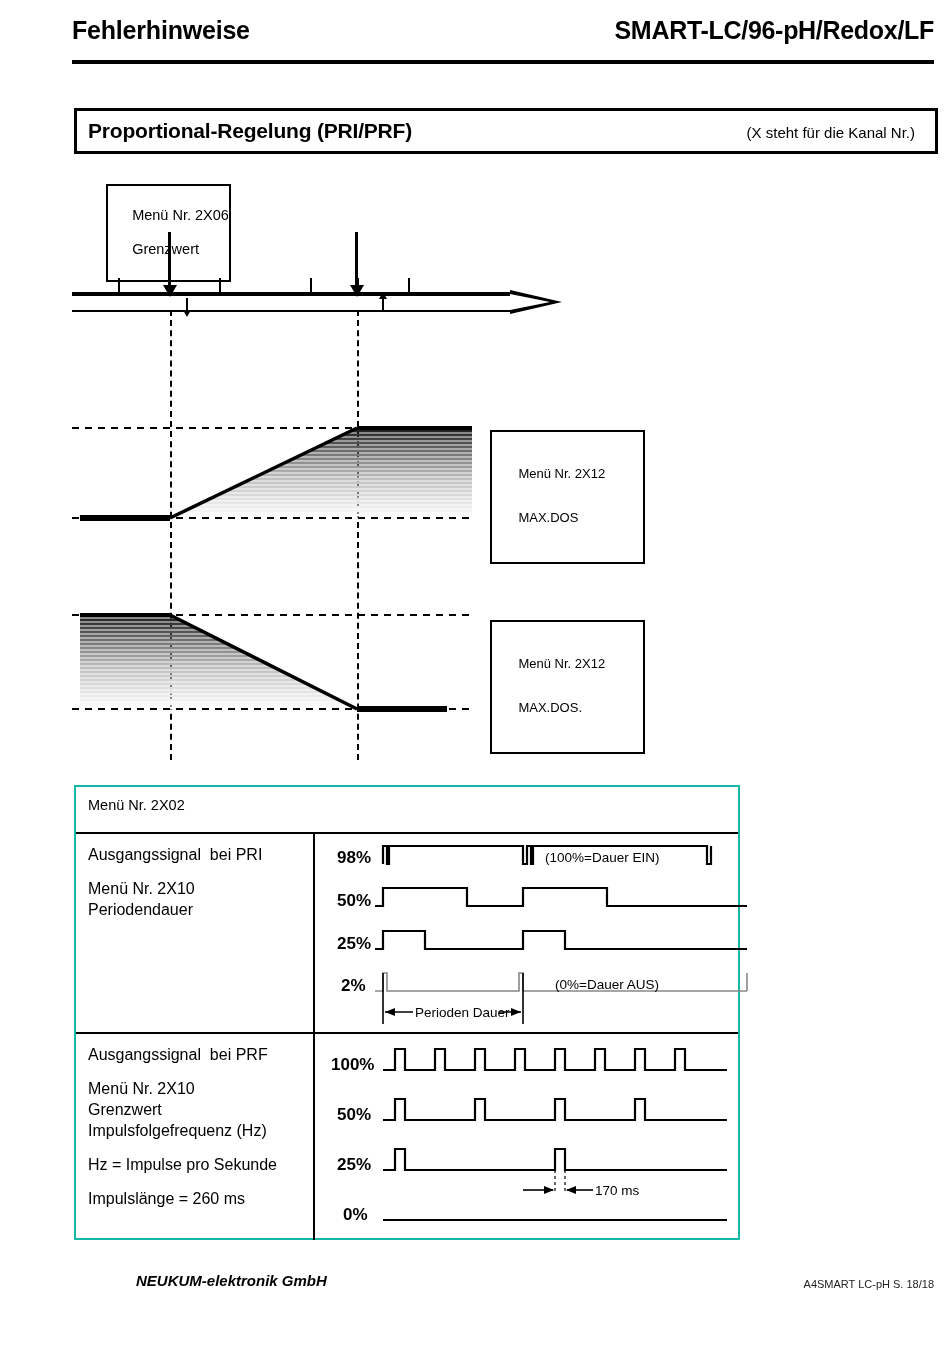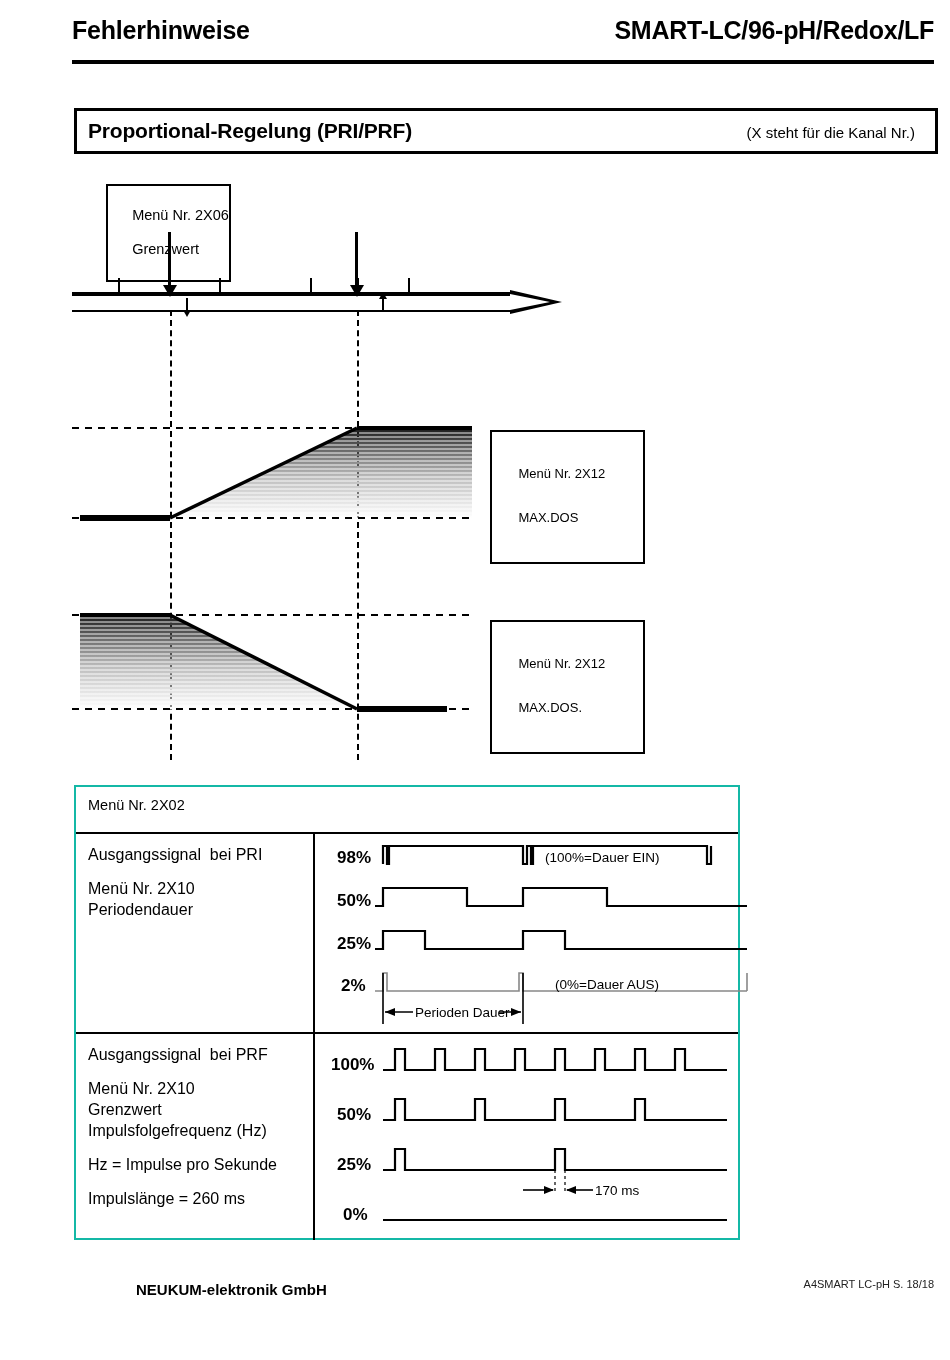--- a/index.html
+++ b/index.html
@@ -157,21 +157,21 @@
     padding: 10px 16px 0 12px;
   }
   .row-right { position: absolute; left: 227px; top: 0; right: 0; height: 100%; margin-left: 24px; }
 
   .left-line { font-size: 16px; line-height: 21px; white-space: pre; }
   .left-gap { height: 13px; }
 
   
   #footer-company {
     position: absolute; left: 136px; top: 1272px;
-    font-size: 15px; font-weight: bold;  margin-top: 9px;
+    font-size: 15px; font-weight: bold; font-style: italic;
   }
   #footer-page {
     position: absolute; right: 16px; top: 1278px;
     font-size: 11px; color: #222;
   }
 
   svg { display: block; }
   .wf-label {
     font-family: "Liberation Sans", sans-serif;
     font-size: 17px; font-weight: bold;

